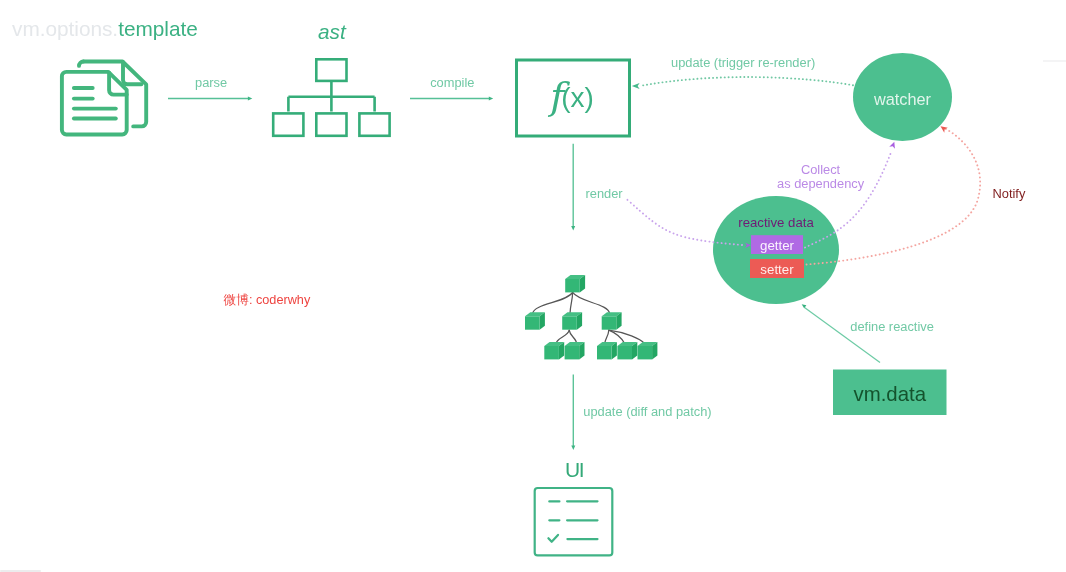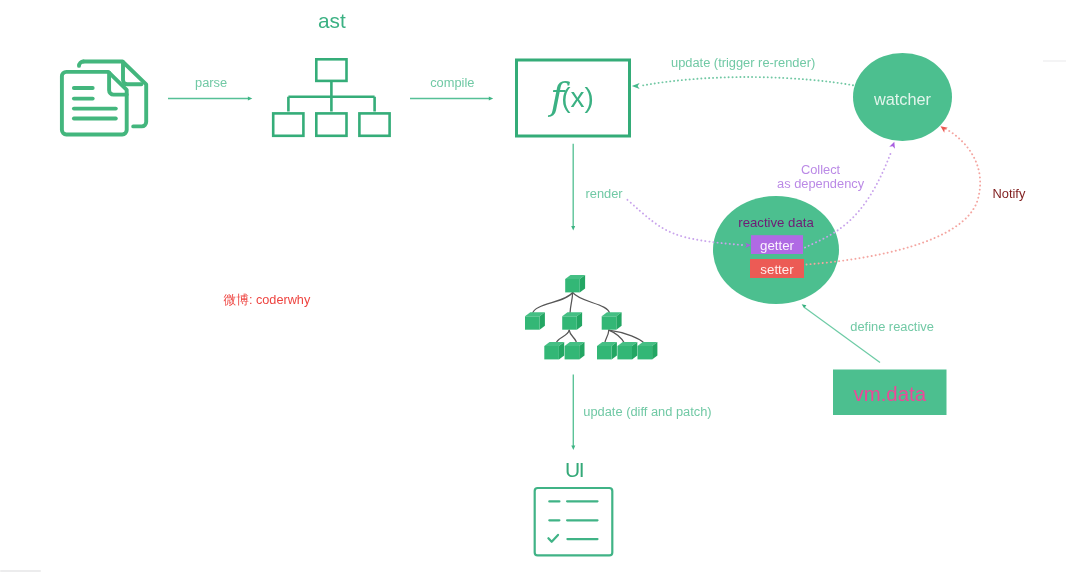--- a/index.html
+++ b/index.html
@@ -7,21 +7,21 @@
   body{width:1066px;height:572px;background:#fff;overflow:hidden;
        font-family:"Liberation Sans","DejaVu Sans",sans-serif;
        -webkit-font-smoothing:antialiased;}
   #stage{position:relative;width:1066px;height:572px;}
   svg.layer{position:absolute;left:0;top:0;width:1066px;height:572px;overflow:visible;}
 
   .title{position:absolute;font-size:20.8px;font-weight:400;letter-spacing:-0.02px;white-space:nowrap;}
   .title .dim{color:#e4e7ea;}
   .title .hl{color:#3bb183;}
   #t-template{left:12px;top:16.5px;}
-  #t-ast{left:318px;top:9px;}
+  #t-ast{left:318px;top:20px;font-style:italic;}
   #t-render{left:440.5px;top:16.5px;}
 
   .lbl{position:absolute;font-size:12.85px;color:#71c9a5;white-space:nowrap;}
   .lbl.purple{color:#bb8ae6;}
   .lbl.red{color:#7f1d1d;}
   #l-parse{left:195px;top:75.3px;}
   #l-compile{left:430.2px;top:75.3px;}
   #l-render{left:585.5px;top:185.6px;}
   #l-update-rr{left:671px;top:55.2px;}
   #l-collect{left:777px;top:162.5px;text-align:center;line-height:14.2px;}
@@ -37,36 +37,39 @@
         position:relative;top:0px;left:-2px;}
   #n-watcher{position:absolute;left:853px;top:90px;width:99px;text-align:center;
         font-size:16.3px;color:#e2f5ec;}
   #n-rdata{position:absolute;left:713px;top:215px;width:126px;text-align:center;
         font-size:13.2px;color:#701a75;}
   #n-getter{position:absolute;left:751px;top:237.5px;width:52px;text-align:center;
         font-size:13.3px;color:#fbf3fe;}
   #n-setter{position:absolute;left:750px;top:261.5px;width:54px;text-align:center;
         font-size:13.3px;color:#ffeeec;}
   #n-vmdata{position:absolute;left:833px;top:383px;width:113.5px;text-align:center;
-        font-size:20.4px;color:#ec4899;}
+        font-size:20.4px;color:#14532d;}
 
   .heading{position:absolute;color:#34a978;font-size:21px;font-weight:400;white-space:nowrap;}
   #h-vdom{left:522px;top:241px;}
   #h-ui{left:565px;top:458px;letter-spacing:-1.4px;}
 
   #watermark{position:absolute;left:223.5px;top:291.5px;font-size:12.7px;color:#ee4440;white-space:nowrap;}
 
   #edge-top-right{position:absolute;left:1043px;top:60px;width:23px;height:2px;background:#f4f4f5;}
   #edge-bottom-left{position:absolute;left:0px;top:570px;width:41px;height:2px;background:#ececed;border-radius:1px;}
 </style>
 </head>
 <body>
 
 <div id="stage">
 
+  <div class="title" id="t-template">
+    <span class="dim">vm.options.</span><span class="hl">template</span>
+  </div>
   <div class="title" id="t-ast">
     <span class="hl">ast</span>
   </div>
 
   <svg class="layer" viewBox="0 0 1066 572">
     <defs>
       <marker id="ah-green" markerWidth="9" markerHeight="9" refX="7.5" refY="3" orient="auto">
         <path d="M0,0 L8,3 L0,6 z" fill="#52bf93"></path>
       </marker>
       <marker id="ah-green-dark" markerWidth="9" markerHeight="9" refX="7.5" refY="3" orient="auto">

